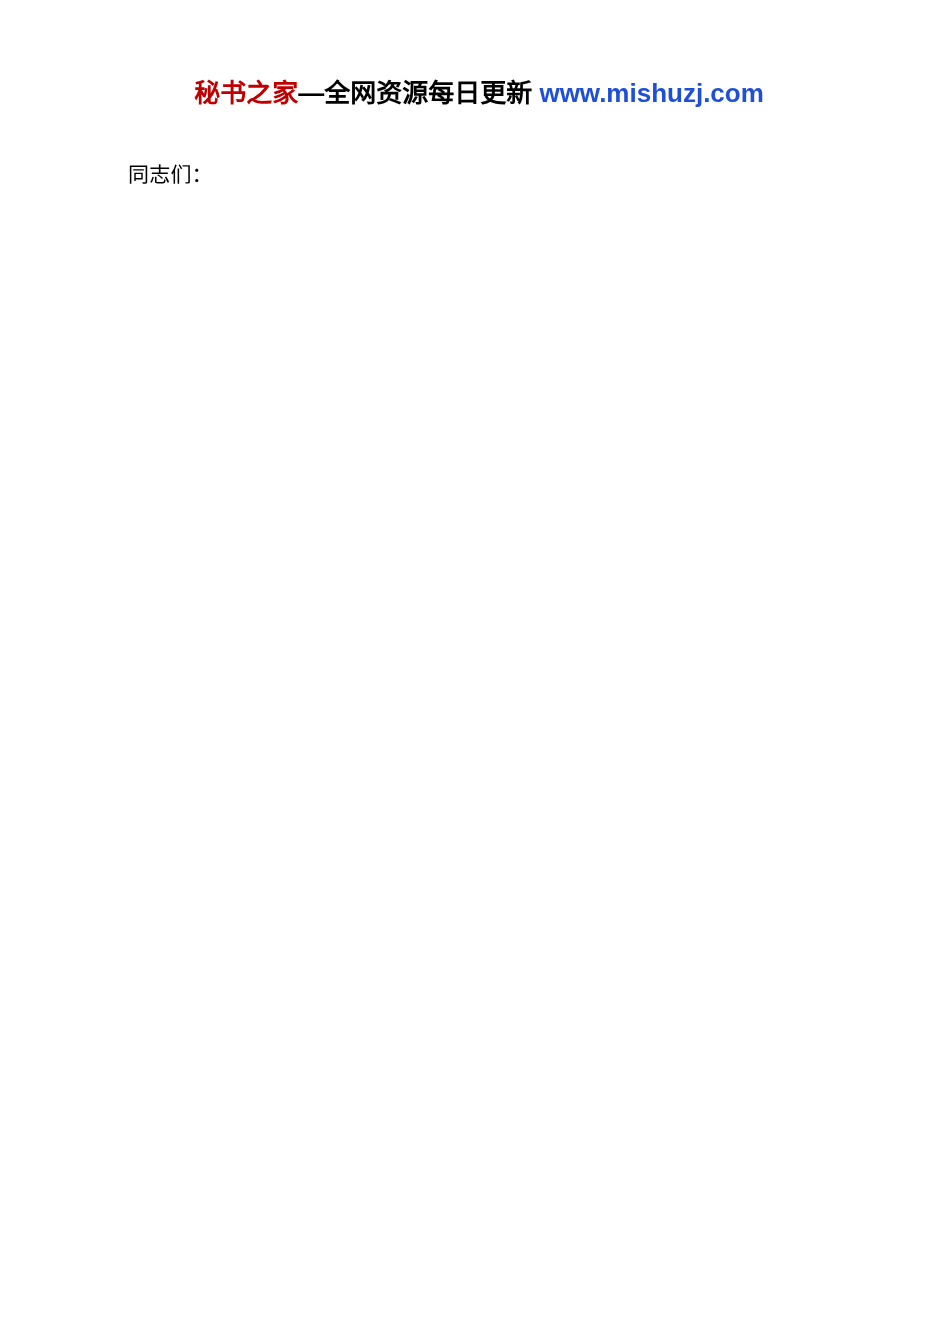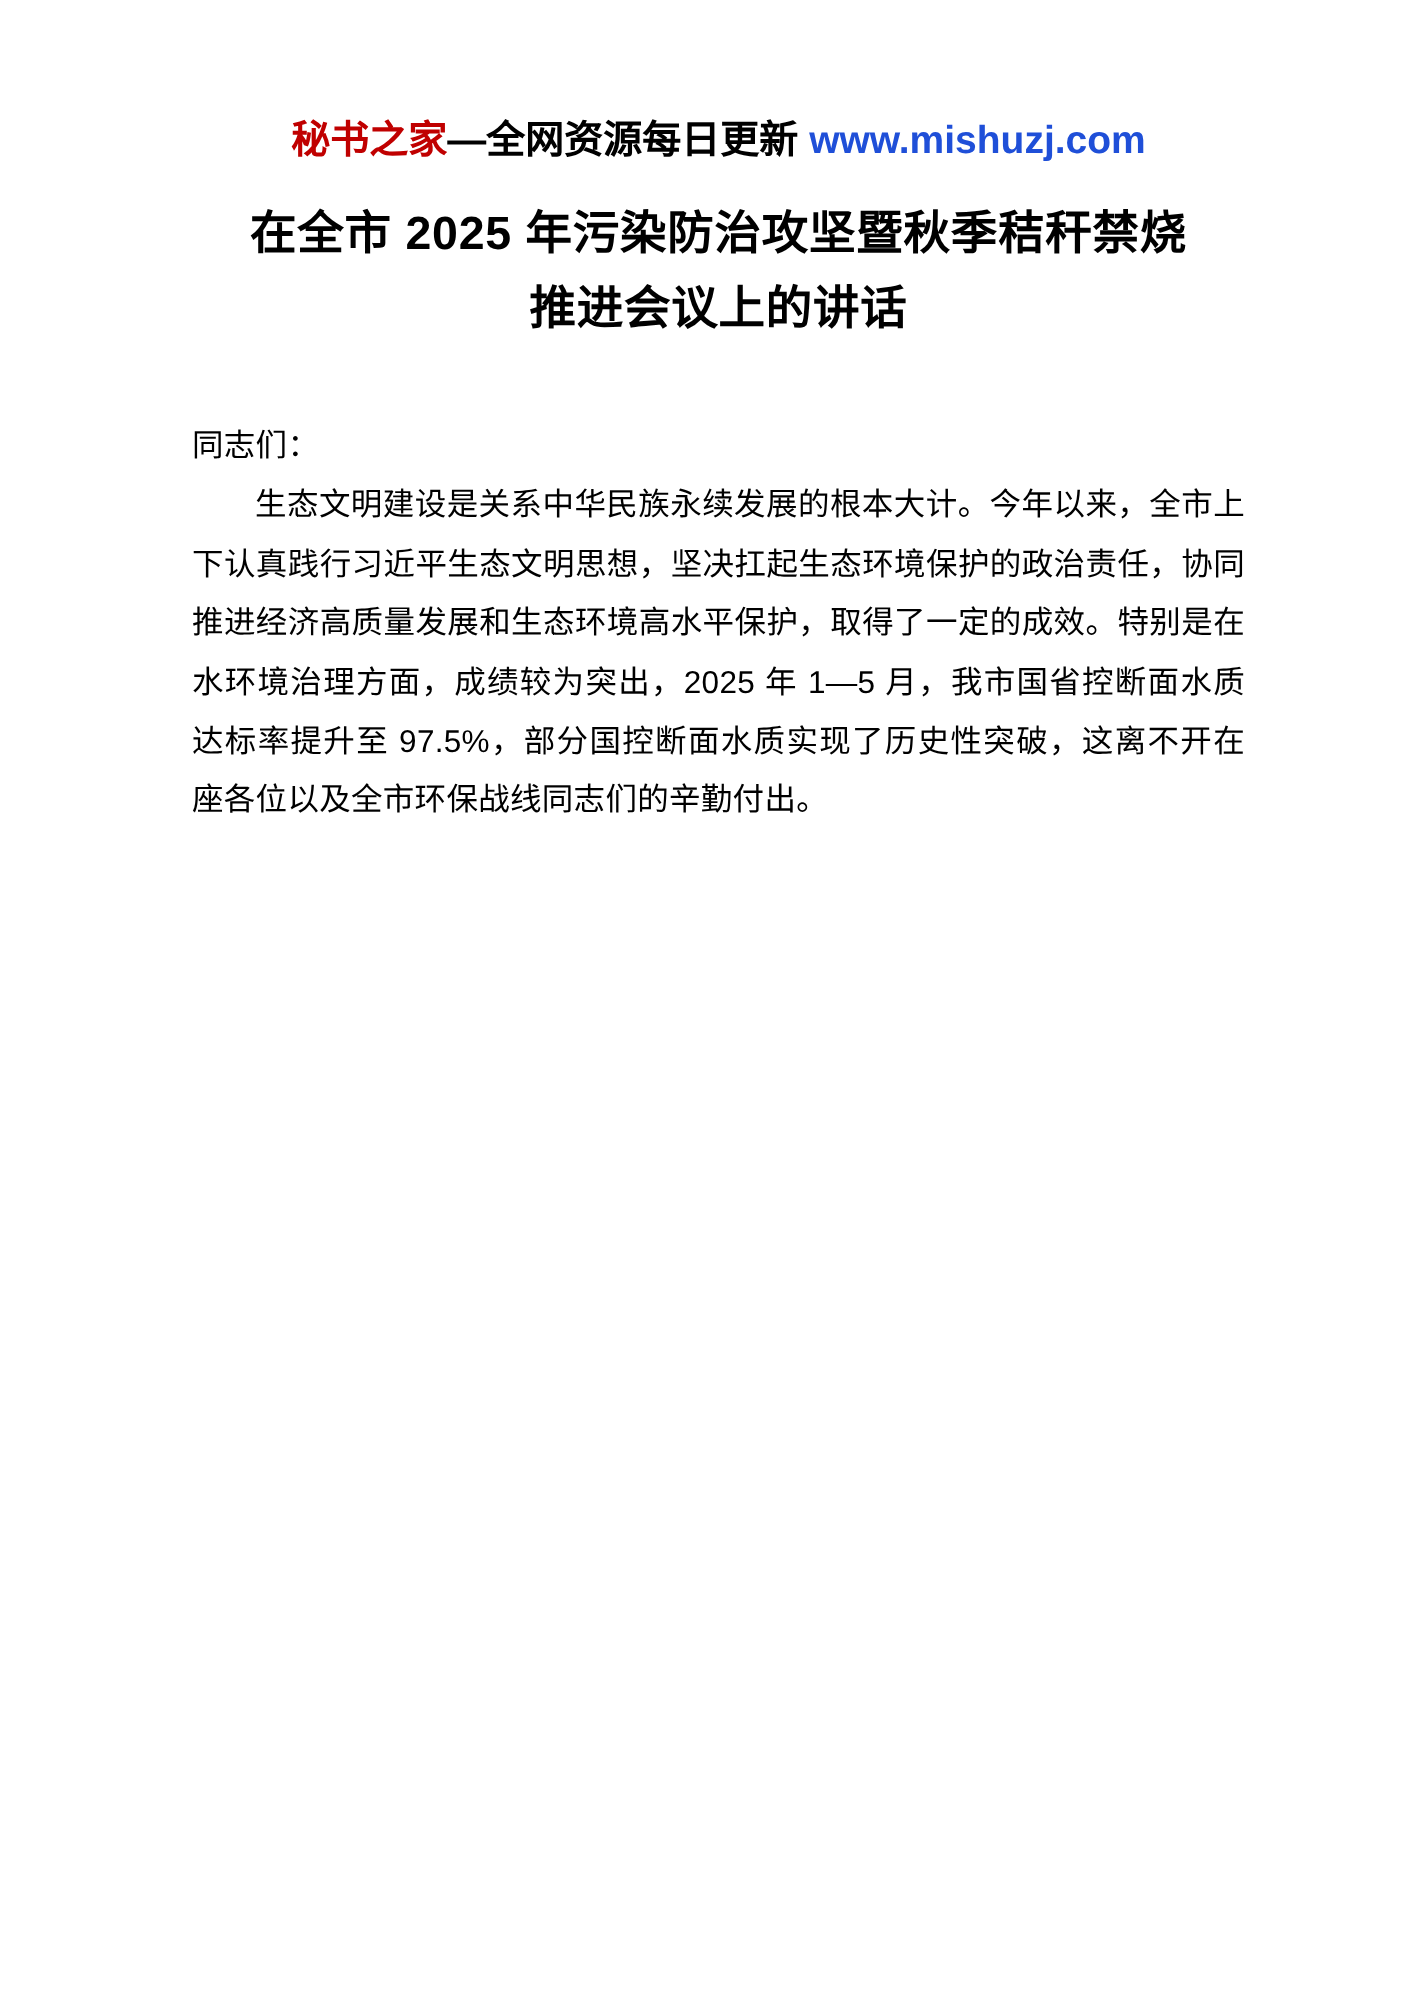--- a/index.html
+++ b/index.html
@@ -77,23 +77,18 @@
 </style>
 </head>
 <body>
 
 <div class="page">
 
   <div class="watermark">
     <span class="brand">秘书之家</span><span class="tagline">—全网资源每日更新 </span><span class="url">www.mishuzj.com</span>
   </div>
 
-  <h1 class="doc-title">
-    <span class="line">在全市 2025 年污染防治攻坚暨秋季秸秆禁烧</span>
-    <span class="line">推进会议上的讲话</span>
-  </h1>
 
   <div class="body-text">
     <p class="para salutation">同志们：</p>
-    <p class="para indent">生态文明建设是关系中华民族永续发展的根本大计。今年以来，全市上下认真践行习近平生态文明思想，坚决扛起生态环境保护的政治责任，协同推进经济高质量发展和生态环境高水平保护，取得了一定的成效。特别是在水环境治理方面，成绩较为突出，2025 年 1—5 月，我市国省控断面水质达标率提升至 97.5%，部分国控断面水质实现了历史性突破，这离不开在座各位以及全市环保战线同志们的辛勤付出。</p>
   </div>
 
 </div>
 
 </body></html>

